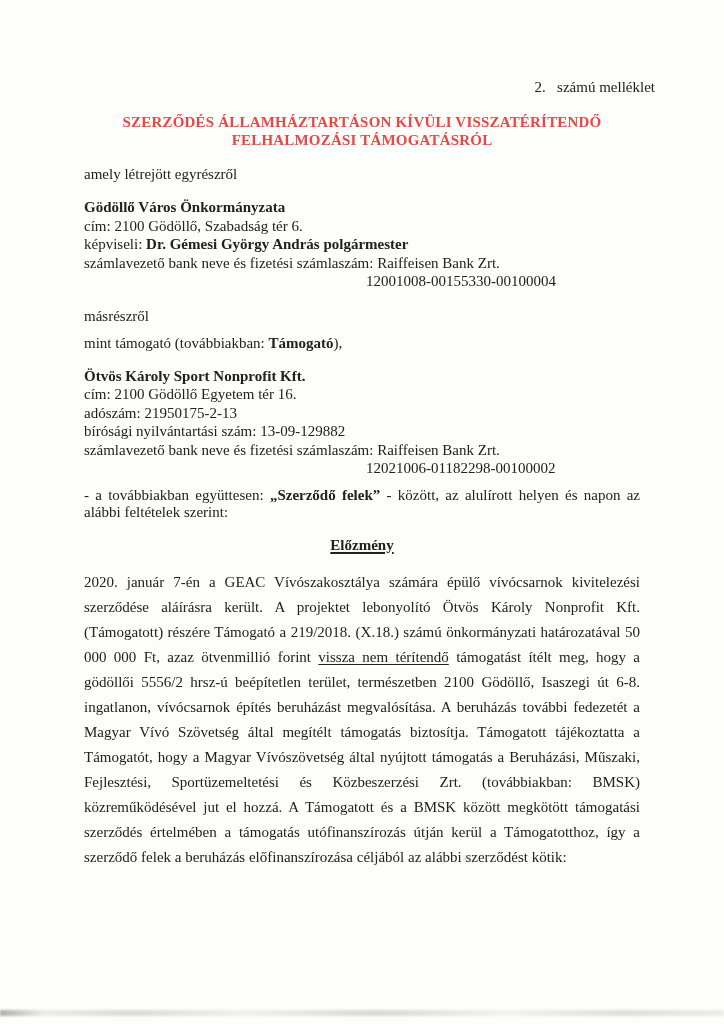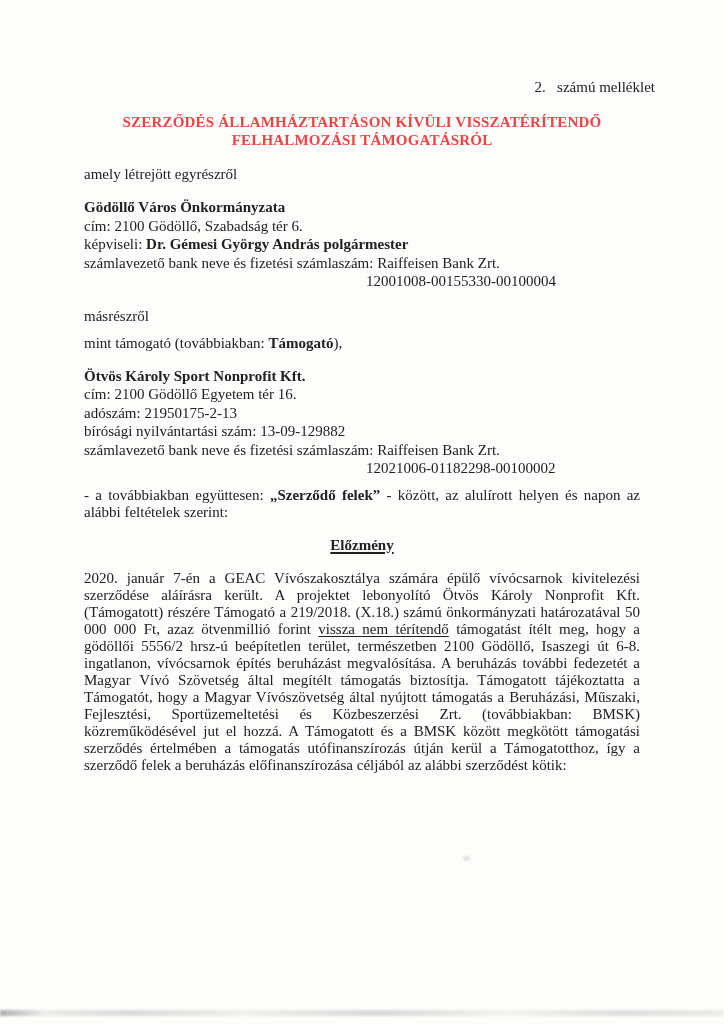--- a/index.html
+++ b/index.html
@@ -51,21 +51,21 @@
     margin-top: 15px;
     font-weight: 700;
     line-height: 18.5px;
     text-decoration: underline;
     text-underline-offset: 2px;
     text-decoration-thickness: 1.5px;
     text-align: center;
   }
   .para {
     margin-top: 16px;
-    line-height: 17px;
+    line-height: 25px;
     text-align: justify;
   }
   .underlined {
     text-decoration: underline;
     text-underline-offset: 2px;
   }
   
   .scan-smudge {
     position: absolute;
     left: 463px;

